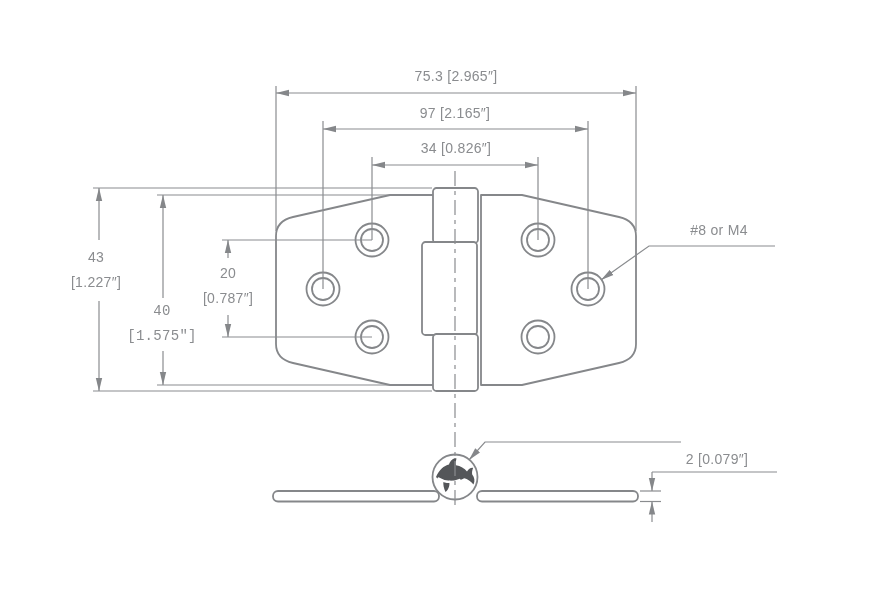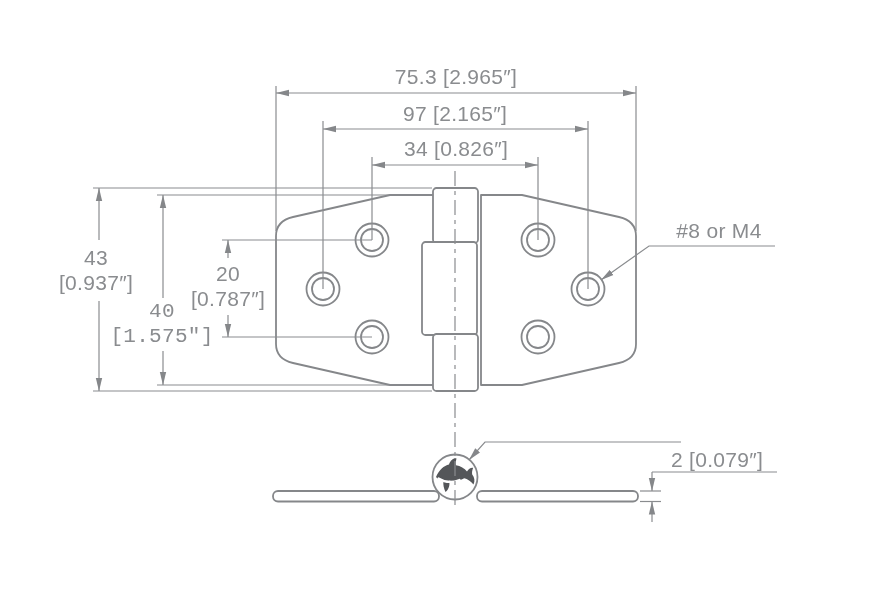--- a/index.html
+++ b/index.html
@@ -3,21 +3,21 @@
 <meta charset="utf-8">
 <style>
   html,body{margin:0;padding:0;background:#ffffff;}
   .canvas{
     position:relative;width:881px;height:602px;background:#ffffff;overflow:hidden;
     font-family:"Liberation Sans", sans-serif;
   }
   .canvas svg{position:absolute;left:0;top:0;}
   .dim-label{
     position:absolute;transform:translate(-50%,-50%);
-    color:#8a8c8f;font-size:21px;letter-spacing:0.3px;white-space:nowrap;
+    color:#8a8c8f;font-size:14px;letter-spacing:0.3px;white-space:nowrap;
     text-align:center;line-height:25px;
   }
 </style>
 </head>
 <body>
 
 <div class="canvas">
 
   <svg width="881" height="602" viewBox="0 0 881 602">
     <defs>
@@ -133,21 +133,21 @@
   </svg>
 
   <div class="dim-label" style="left:456px;top:76px;">75.3 [2.965″]</div>
 
   <div class="dim-label" style="left:455px;top:113px;">97 [2.165″]</div>
 
   <div class="dim-label" style="left:456px;top:148px;">34 [0.826″]</div>
 
   <div class="dim-label" style="left:96px;top:270px;">
     <div>43</div>
-    <div>[0.937″]</div>
+    <div>[1.227″]</div>
   </div>
 
   <div class="dim-label" style="left:162px;top:324px;font-family:Liberation Mono, monospace;">
     <div>40</div>
     <div>[1.575″]</div>
   </div>
 
   <div class="dim-label" style="left:228px;top:286px;">
     <div>20</div>
     <div>[0.787″]</div>

